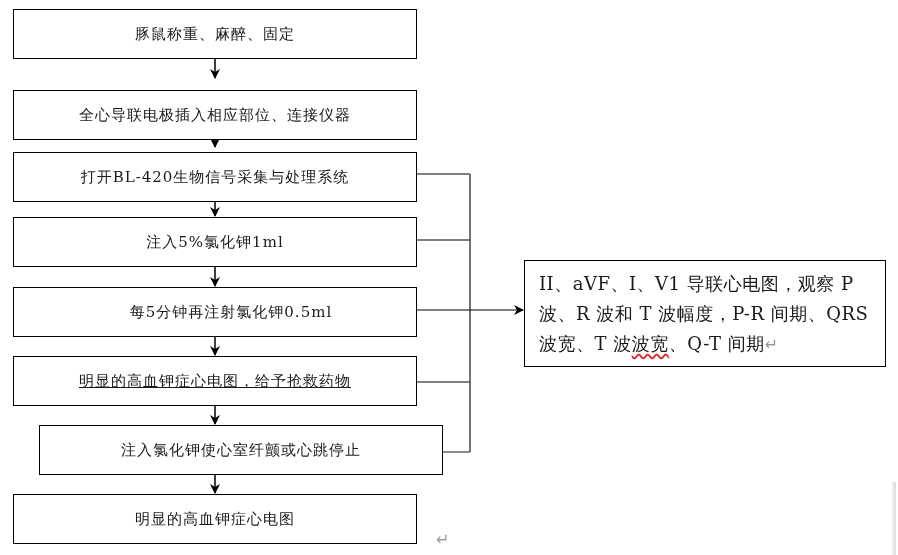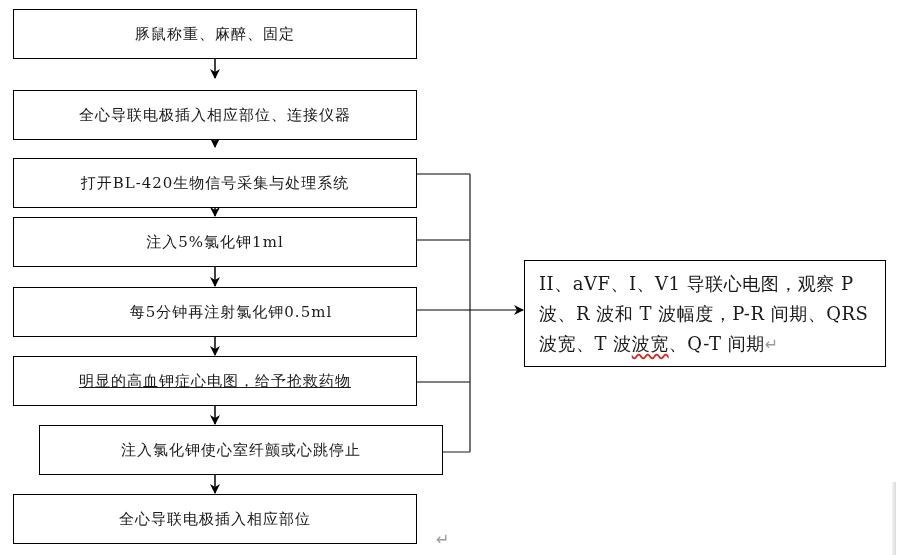--- a/index.html
+++ b/index.html
@@ -44,37 +44,37 @@
   <line x1="470" y1="174" x2="470" y2="452" stroke="#444" stroke-width="1.5"></line>
   <line x1="417" y1="310" x2="523" y2="310" stroke="#000" stroke-width="1.2" marker-end="url(#arrow)"></line>
 </svg>
 
 <div class="box step" style="top:9px;">
     <span>豚鼠称重、麻醉、固定</span>
   </div>
 <div class="box step" style="top:71px;margin-top:19px;">
     <span>全心导联电极插入相应部位、连接仪器</span>
   </div>
-<div class="box step" style="top:158px;">
+<div class="box step" style="top:152px;">
     <span>打开BL-420生物信号采集与处理系统</span>
   </div>
 <div class="box step" style="top:217px;">
     <span>注入5%氯化钾1ml</span>
   </div>
 <div class="box step" style="top:287px;padding-left:32px;">
     <span>每5分钟再注射氯化钾0.5ml</span>
   </div>
 <div class="box step" style="top:356px;text-decoration:underline;">
     <span>明显的高血钾症心电图，给予抢救药物</span>
   </div>
 <div class="box step" style="top:425px;margin-left:26px;">
     <span>注入氯化钾使心室纤颤或心跳停止</span>
   </div>
 <div class="box step" style="top:494px;">
-    <span>全心导联电极插入相应部位</span>
+    <span>明显的高血钾症心电图</span>
   </div>
 
 <div class="box side">
   <div><span>II、aVF、Ⅰ、V1 导联心电图，观察 P 波、R 波和 T 波幅度，P-R 间期、QRS 波宽、T 波</span><span class="squiggle">波宽</span><span>、Q-T 间期</span><span class="para" style="position:static;">↵</span></div>
 </div>
 
 <span class="para" style="left:436px; top:530px;">↵</span>
 <div class="edge-shadow"></div>
 
 </body></html>

